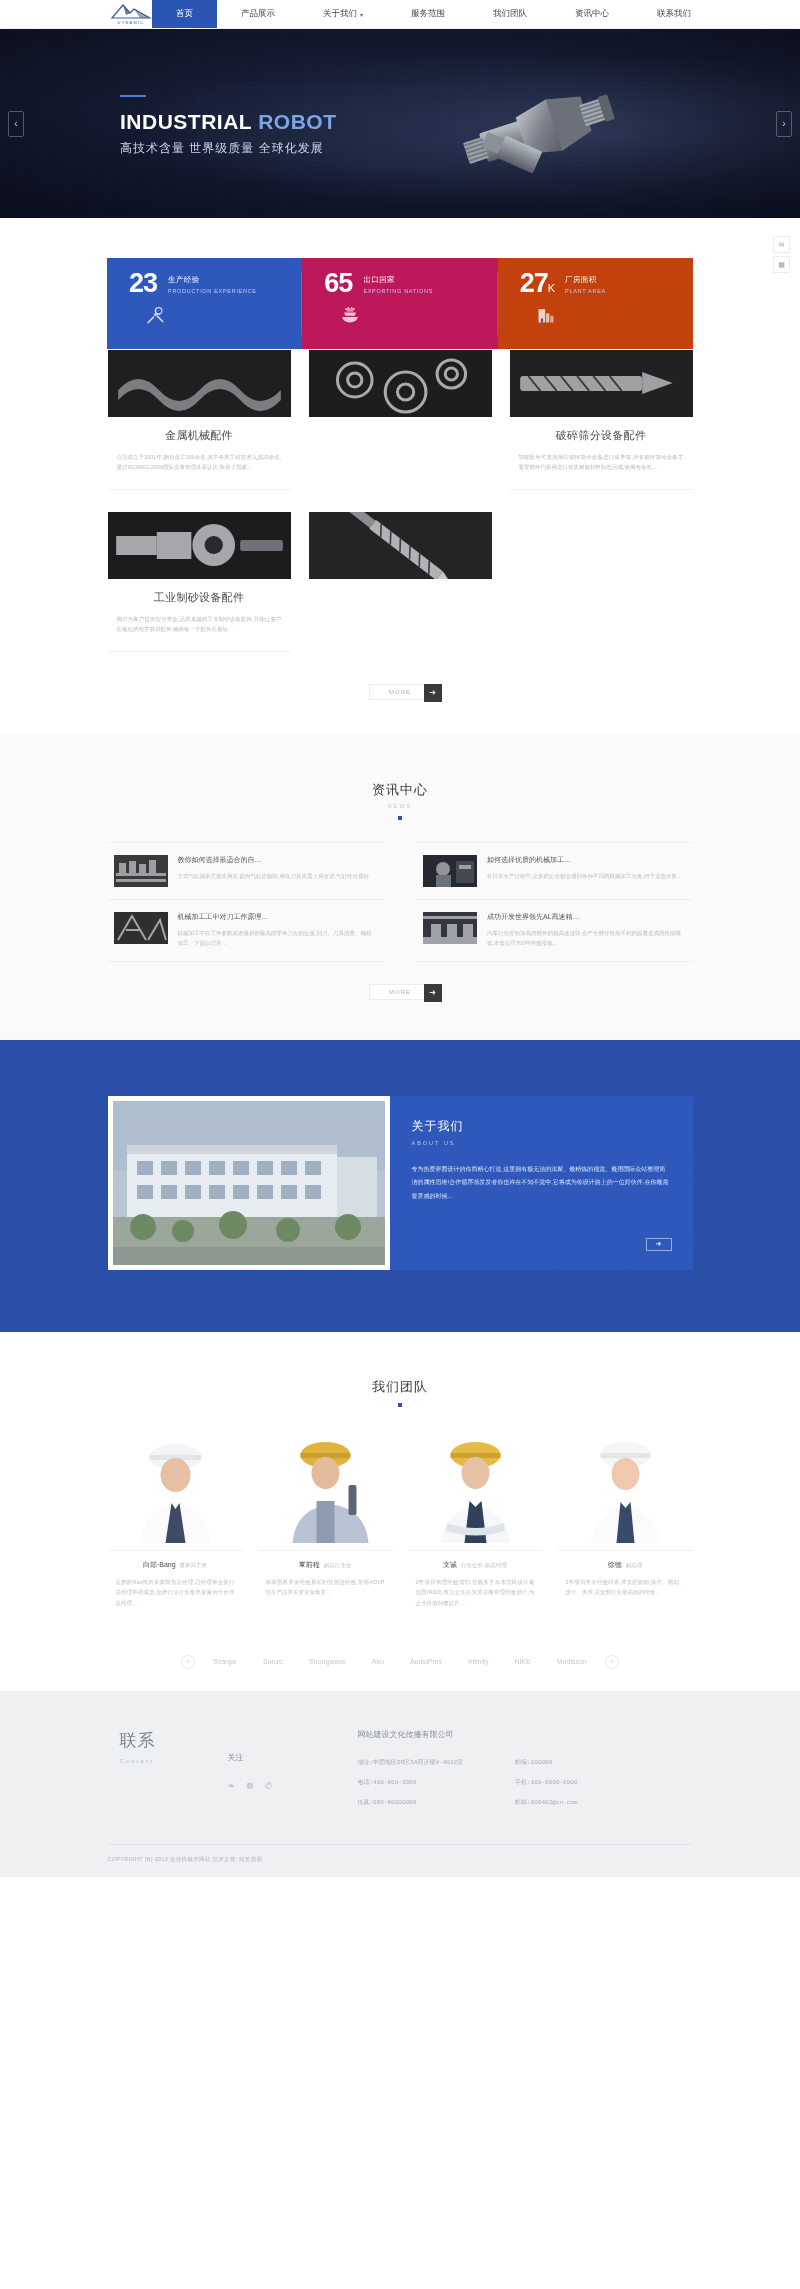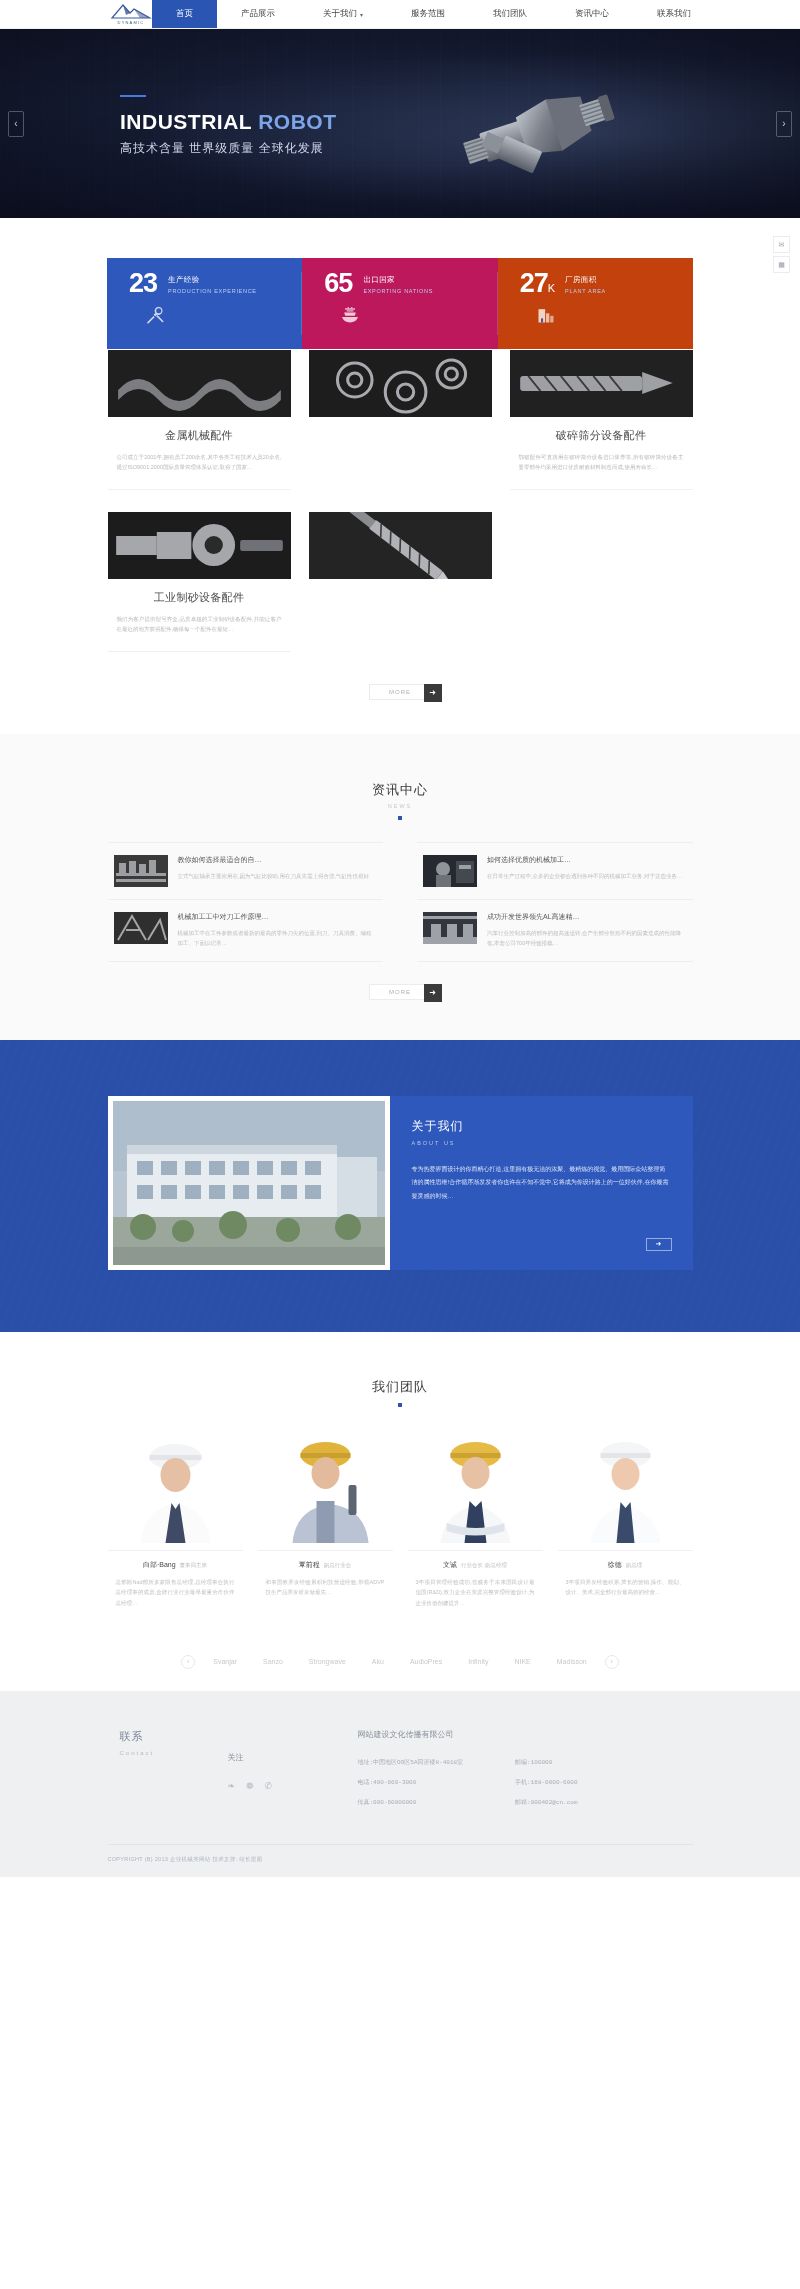--- a/index.html
+++ b/index.html
@@ -188,21 +188,21 @@
   .barrow{
     width:14px;height:14px;border:1px solid #e8e8e8;border-radius:50%;
     display:flex;align-items:center;justify-content:center;color:#c5c5c5;
     font-size:7px;cursor:pointer;
   }
 
   
   .footer{ background:#eef0f2; padding:38px 0 0; }
   .fcols{ display:flex; }
   .f-contact{ width:120px; padding-left:12px; }
-  .f-contact .cn{ font-size:11px; color:#7e8594; letter-spacing:1px; }
+  .f-contact .cn{ font-size:17px; color:#7e8594; letter-spacing:1px; }
   .f-contact .en{ font-size:6px; color:#b6bcc6; letter-spacing:2px; margin-top:6px; }
   .f-follow{ width:130px;margin-top:23px; }
   .f-follow .ttl{ font-size:8px; color:#8c919b; }
   .f-social{ display:flex; gap:11px; margin-top:18px; color:#b4b9c2; font-size:9px; }
   .f-info{ flex:1;font-family:Liberation Mono, monospace; }
   .f-company{ font-size:8px; color:#8c919b; }
   .f-lines{ display:flex; margin-top:18px; gap:52px; }
   .f-line{ font-size:6px; color:#a8adb6; margin-bottom:11px; }
   .f-copy{
     margin-top:26px; border-top:1px solid #e2e5e8; padding:11px 0 14px;

